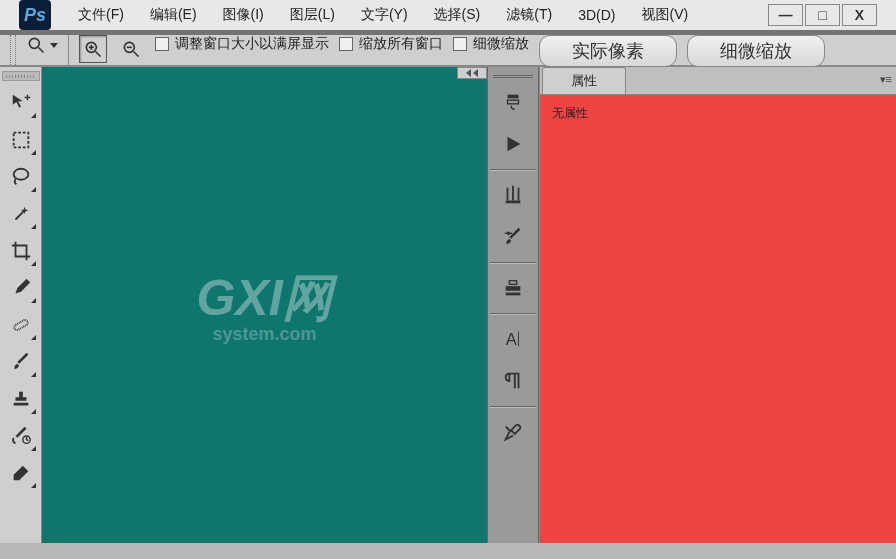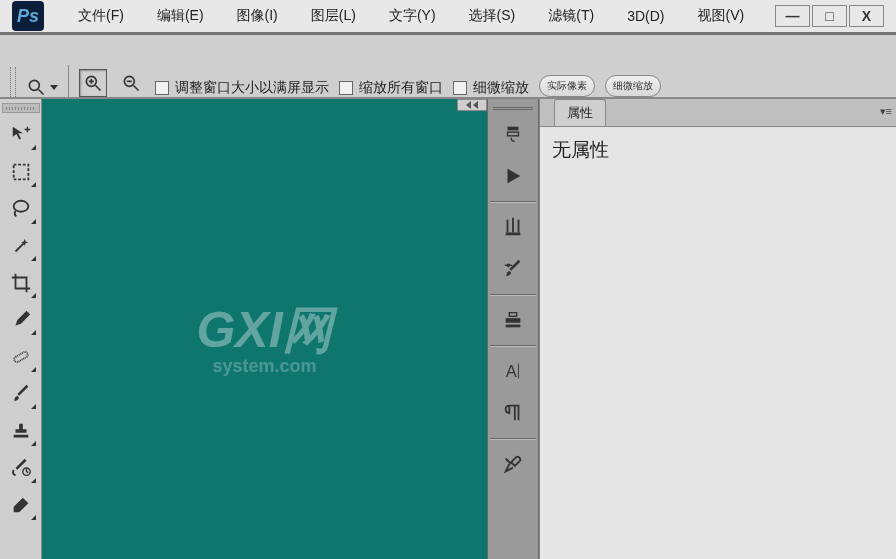--- a/index.html
+++ b/index.html
@@ -1,36 +1,36 @@
 <!DOCTYPE html>
 <html><head>
 <meta charset="utf-8">
 <style>
 * { margin: 0; padding: 0; box-sizing: border-box; font-family: "Microsoft YaHei", Arial, sans-serif; }
 body { width: 896px; height: 559px; background: #b8b8b8; overflow: hidden; position: relative; }
 
 
-.menubar { height: 35px; background: #e8e8e8; display: flex; align-items: center; padding: 0 12px; border-bottom: 3px solid #737373; gap: 7px; }
+.menubar { height: 35px; background: #e8e8e8; display: flex; align-items: center; padding: 0 19px; border-bottom: 5px solid #737373; }
 .ps-logo { width: 32px; height: 30px; background: #0a1e3a; border-radius: 4px; display: flex; align-items: center; justify-content: center; margin-right: 14px; }
 .ps-logo span { color: #5fa8d8; font-family: Arial; font-weight: bold; font-size: 18px; font-style: italic; }
 .menu-item { color: #222; font-size: 14px; padding: 4px 10px; margin: 16px 3px; cursor: pointer; }
 .window-controls { margin-left: auto; display: flex; gap: 2px; }
 .win-btn { width: 35px; height: 22px; background: #e8e8e8; border: 1px solid #888; display: flex; align-items: center; justify-content: center; font-size: 14px; font-weight: bold; cursor: pointer; color: #333; }
 
 
-.options-bar { height: 64px; background: #cfcfcf; border-bottom: 2px solid #888; display: flex; align-items: flex-end; padding: 0 10px; gap: 10px; }
+.options-bar { height: 32px; background: #cfcfcf; border-bottom: 2px solid #888; display: flex; align-items: flex-start; padding: 0 10px; gap: 10px; }
 .options-bar .grip { width: 6px; height: 30px; border-left: 1px dotted #777; border-right: 1px dotted #777; }
 .zoom-tool { display: flex; align-items: center; gap: 2px; }
 .zi-icon { width: 20px; height: 20px; }
 .zoom-btn { width: 28px; height: 28px; border: 1px solid #888; background: #e0e0e0; display: flex; align-items: center; justify-content: center; cursor: pointer; }
 .zoom-btn.active { background: #d0d0d0; border: 1px solid #555; box-shadow: inset 1px 1px 2px rgba(0,0,0,0.3); }
 .triangle-down { display: inline-block; width: 0; height: 0; border-left: 4px solid transparent; border-right: 4px solid transparent; border-top: 5px solid #333; margin-left: 2px;}
 .checkbox-opt { display: flex; align-items: center; gap: 6px; font-size: 14px; color: #222; cursor: pointer; }
 .cb { width: 14px; height: 14px; border: 1px solid #666; background: #f0f0f0; }
-.pill-btn { padding: 3px 7px; background: linear-gradient(#f0f0f0,#d8d8d8); border: 1px solid #888; border-radius: 11px; font-size: 10px; color: #333; cursor: pointer; }
+.pill-btn { padding: 3px 32px; background: linear-gradient(#f0f0f0,#d8d8d8); border: 1px solid #888; border-radius: 11px; font-size: 18px; color: #333; cursor: pointer; }
 .sep-v { width: 1px; height: 32px; background: #888; }
 
 
 .main-area { display: flex; height: calc(100% - 83px); position: relative; }
 
 
 .toolbox { width: 42px; background: #cfcfcf; border-right: 1px solid #888; display: flex; flex-direction: column; align-items: center; padding-top: 4px; gap: 3px; }
 .tool-handle { width: 38px; height: 10px; background: #bbb; border: 1px solid #999; margin-bottom: 2px; display:flex; align-items:center; justify-content:center;}
 .tool-handle::before { content:""; width:30px; height:3px; background: repeating-linear-gradient(90deg,#888,#888 1px,transparent 1px,transparent 3px);}
 .tool { width: 34px; height: 34px; display: flex; align-items: center; justify-content: center; cursor: pointer; position: relative; }
@@ -51,23 +51,23 @@
 .icon-strip { width: 52px; background: #9a9a9a; display: flex; flex-direction: column; align-items: center; border-left: 1px solid #666; border-right: 1px solid #666; position:relative; }
 .icon-strip .grip-h { width: 48px; height: 10px; display:flex; align-items:center; justify-content:center; margin-top:4px;}
 .icon-strip .grip-h::before { content:""; width:40px; height:4px; background: repeating-linear-gradient(0deg,#666,#666 1px,transparent 1px,transparent 2px);}
 .strip-tool { width: 44px; height: 38px; display:flex; align-items:center; justify-content:center; cursor:pointer; margin: 2px 0;}
 .strip-tool svg { width: 22px; height: 22px; }
 .strip-divider { width: 46px; height: 1px; background: #666; margin: 4px 0; box-shadow: 0 1px 0 #bbb;}
 
 
 .right-panel { width: 357px; background: #cfcfcf; border-left: 1px solid #888; display: flex; flex-direction: column; position:relative;}
 .panel-tabs { height: 28px; background: #bfbfbf; border-bottom: 1px solid #888; display: flex; align-items: flex-end; position:relative;}
-.panel-tab { padding: 4px 12px; background: #cfcfcf; border: 1px solid #888; border-bottom: none; font-size: 13px; color: #222; cursor: pointer; margin-left: 14px; border-radius: 3px 3px 0 0;}
+.panel-tab { padding: 4px 28px; background: #cfcfcf; border: 1px solid #888; border-bottom: none; font-size: 13px; color: #222; cursor: pointer; margin-left: 2px; border-radius: 3px 3px 0 0;}
 .panel-menu-btn { position:absolute; right:4px; top:6px; font-size:11px; color:#444; cursor:pointer;}
-.panel-body { flex: 1; background: #e5e5e5; padding: 10px 12px; font-size: 19px; color: #222;}
+.panel-body { flex: 1; background: #ef4444; padding: 10px 12px; font-size: 12px; color: #222;}
 </style>
 </head>
 <body>
 
 <div class="menubar">
   <div class="ps-logo">
       <span>Ps</span>
     </div>
   <div class="menu-item">文件(F)</div>
   <div class="menu-item">编辑(E)</div>

